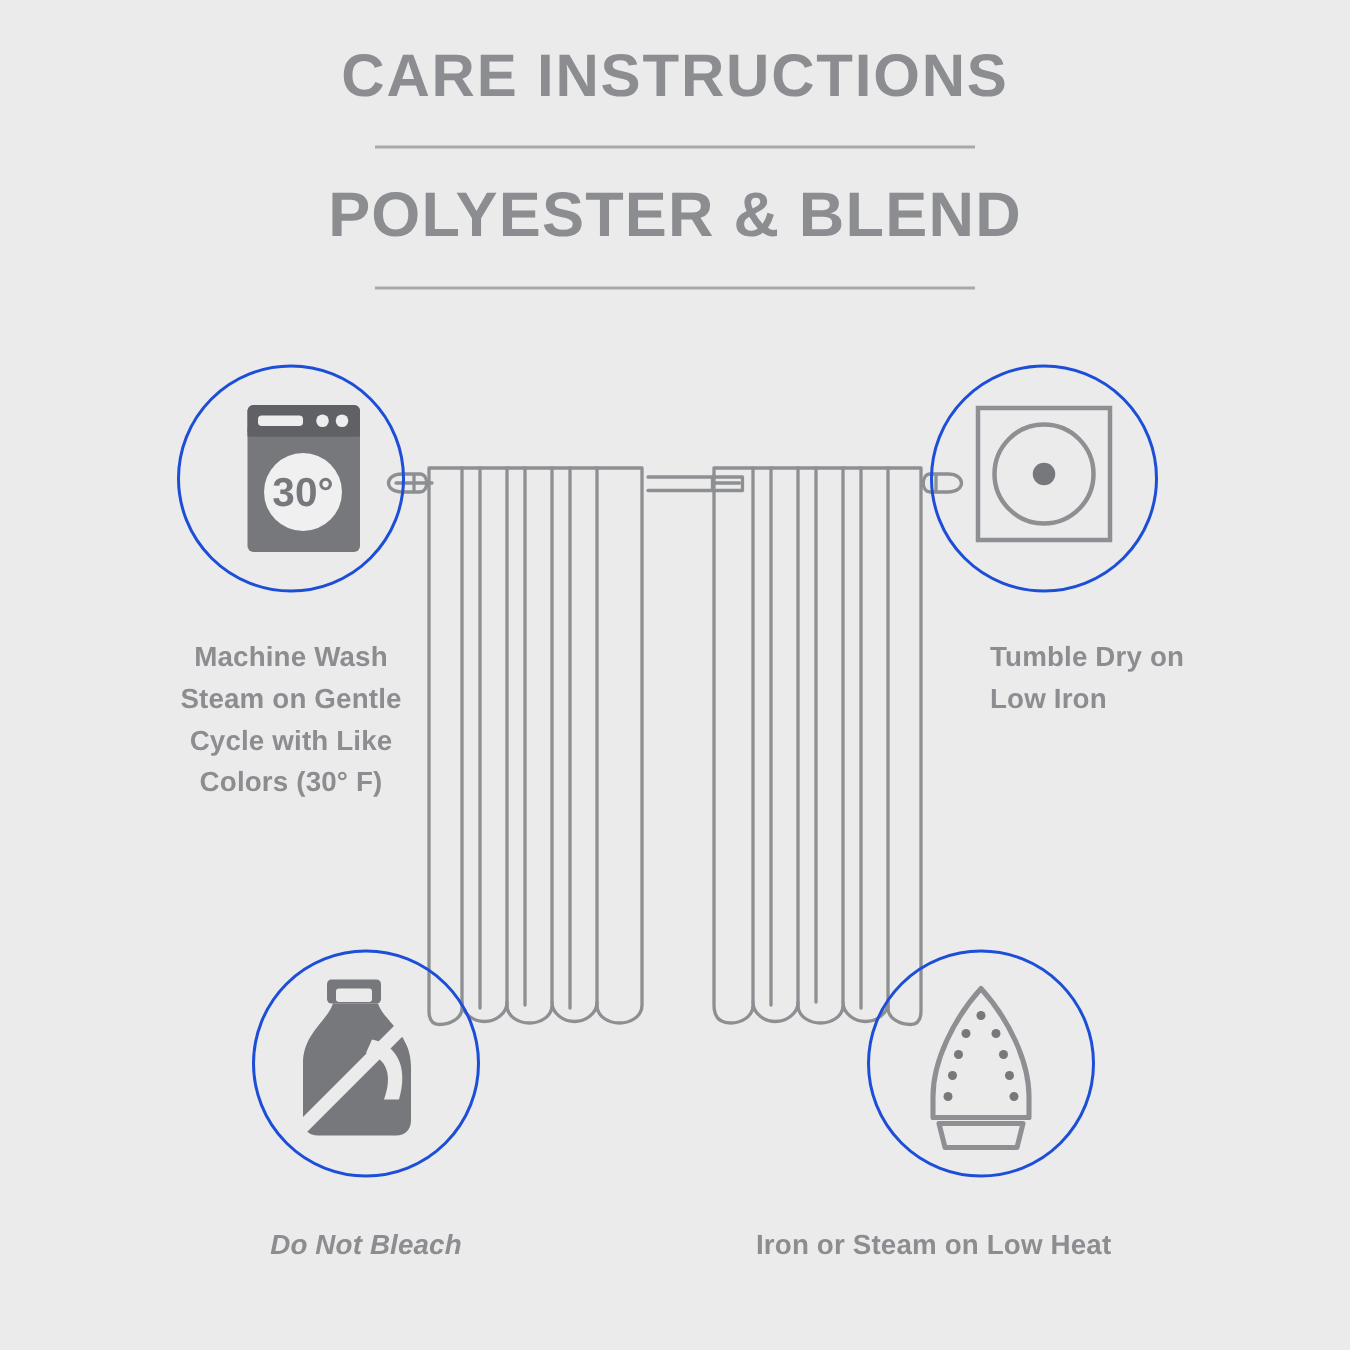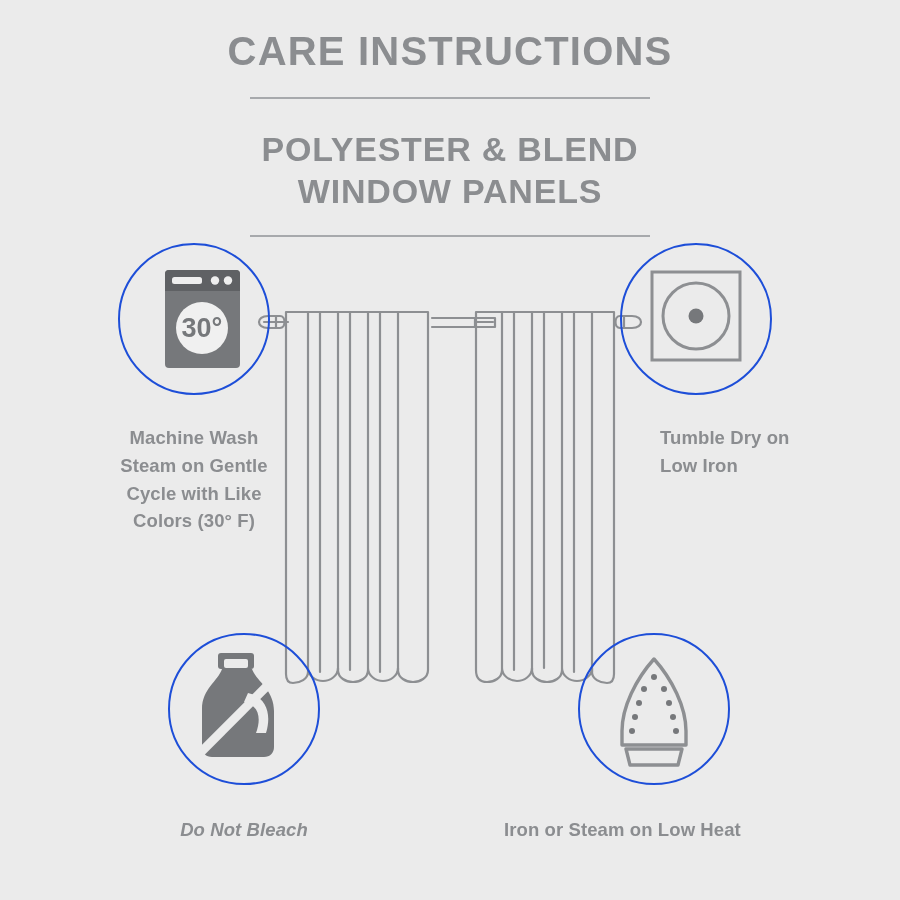--- a/index.html
+++ b/index.html
@@ -39,26 +39,26 @@
   }
   .rule {
     width: 400px;
     height: 2px;
     background: #a7a9ac;
     margin: 0 auto;
   }
   .rule-top { margin-top: 26px; }
   .rule-bottom { margin-top: 22px; }
   .subtitle {
-    font-size: 34px;
+    font-size: 42px;
     font-weight: bold;
     letter-spacing: 0.8px;
     color: #8b8d90;
     line-height: 1.23;
-    margin-top: 30px;
+    margin-top: 18px;
   }
 
   
   .badge {
     position: absolute;
     border: 2px solid #1d4ed8;
     border-radius: 50%;
     box-sizing: border-box;
   }
   .badge svg { display: block; }
@@ -92,21 +92,20 @@
 </head>
 <body>
 
 <div class="stage">
 
   <div class="header">
     <div class="title">CARE INSTRUCTIONS</div>
     <div class="rule rule-top"></div>
     <div class="subtitle">
       <div>POLYESTER &amp; BLEND</div>
-      <div>WINDOW PANELS</div>
     </div>
     <div class="rule rule-bottom"></div>
   </div>
 
   <div class="curtain">
     <svg width="400" height="400" viewBox="0 0 400 400">
       <g fill="none" stroke="#8d8f92" stroke-width="2.2" stroke-linecap="round" stroke-linejoin="round">
 
         <g>
           <line x1="14" y1="22" x2="38" y2="22"></line>

